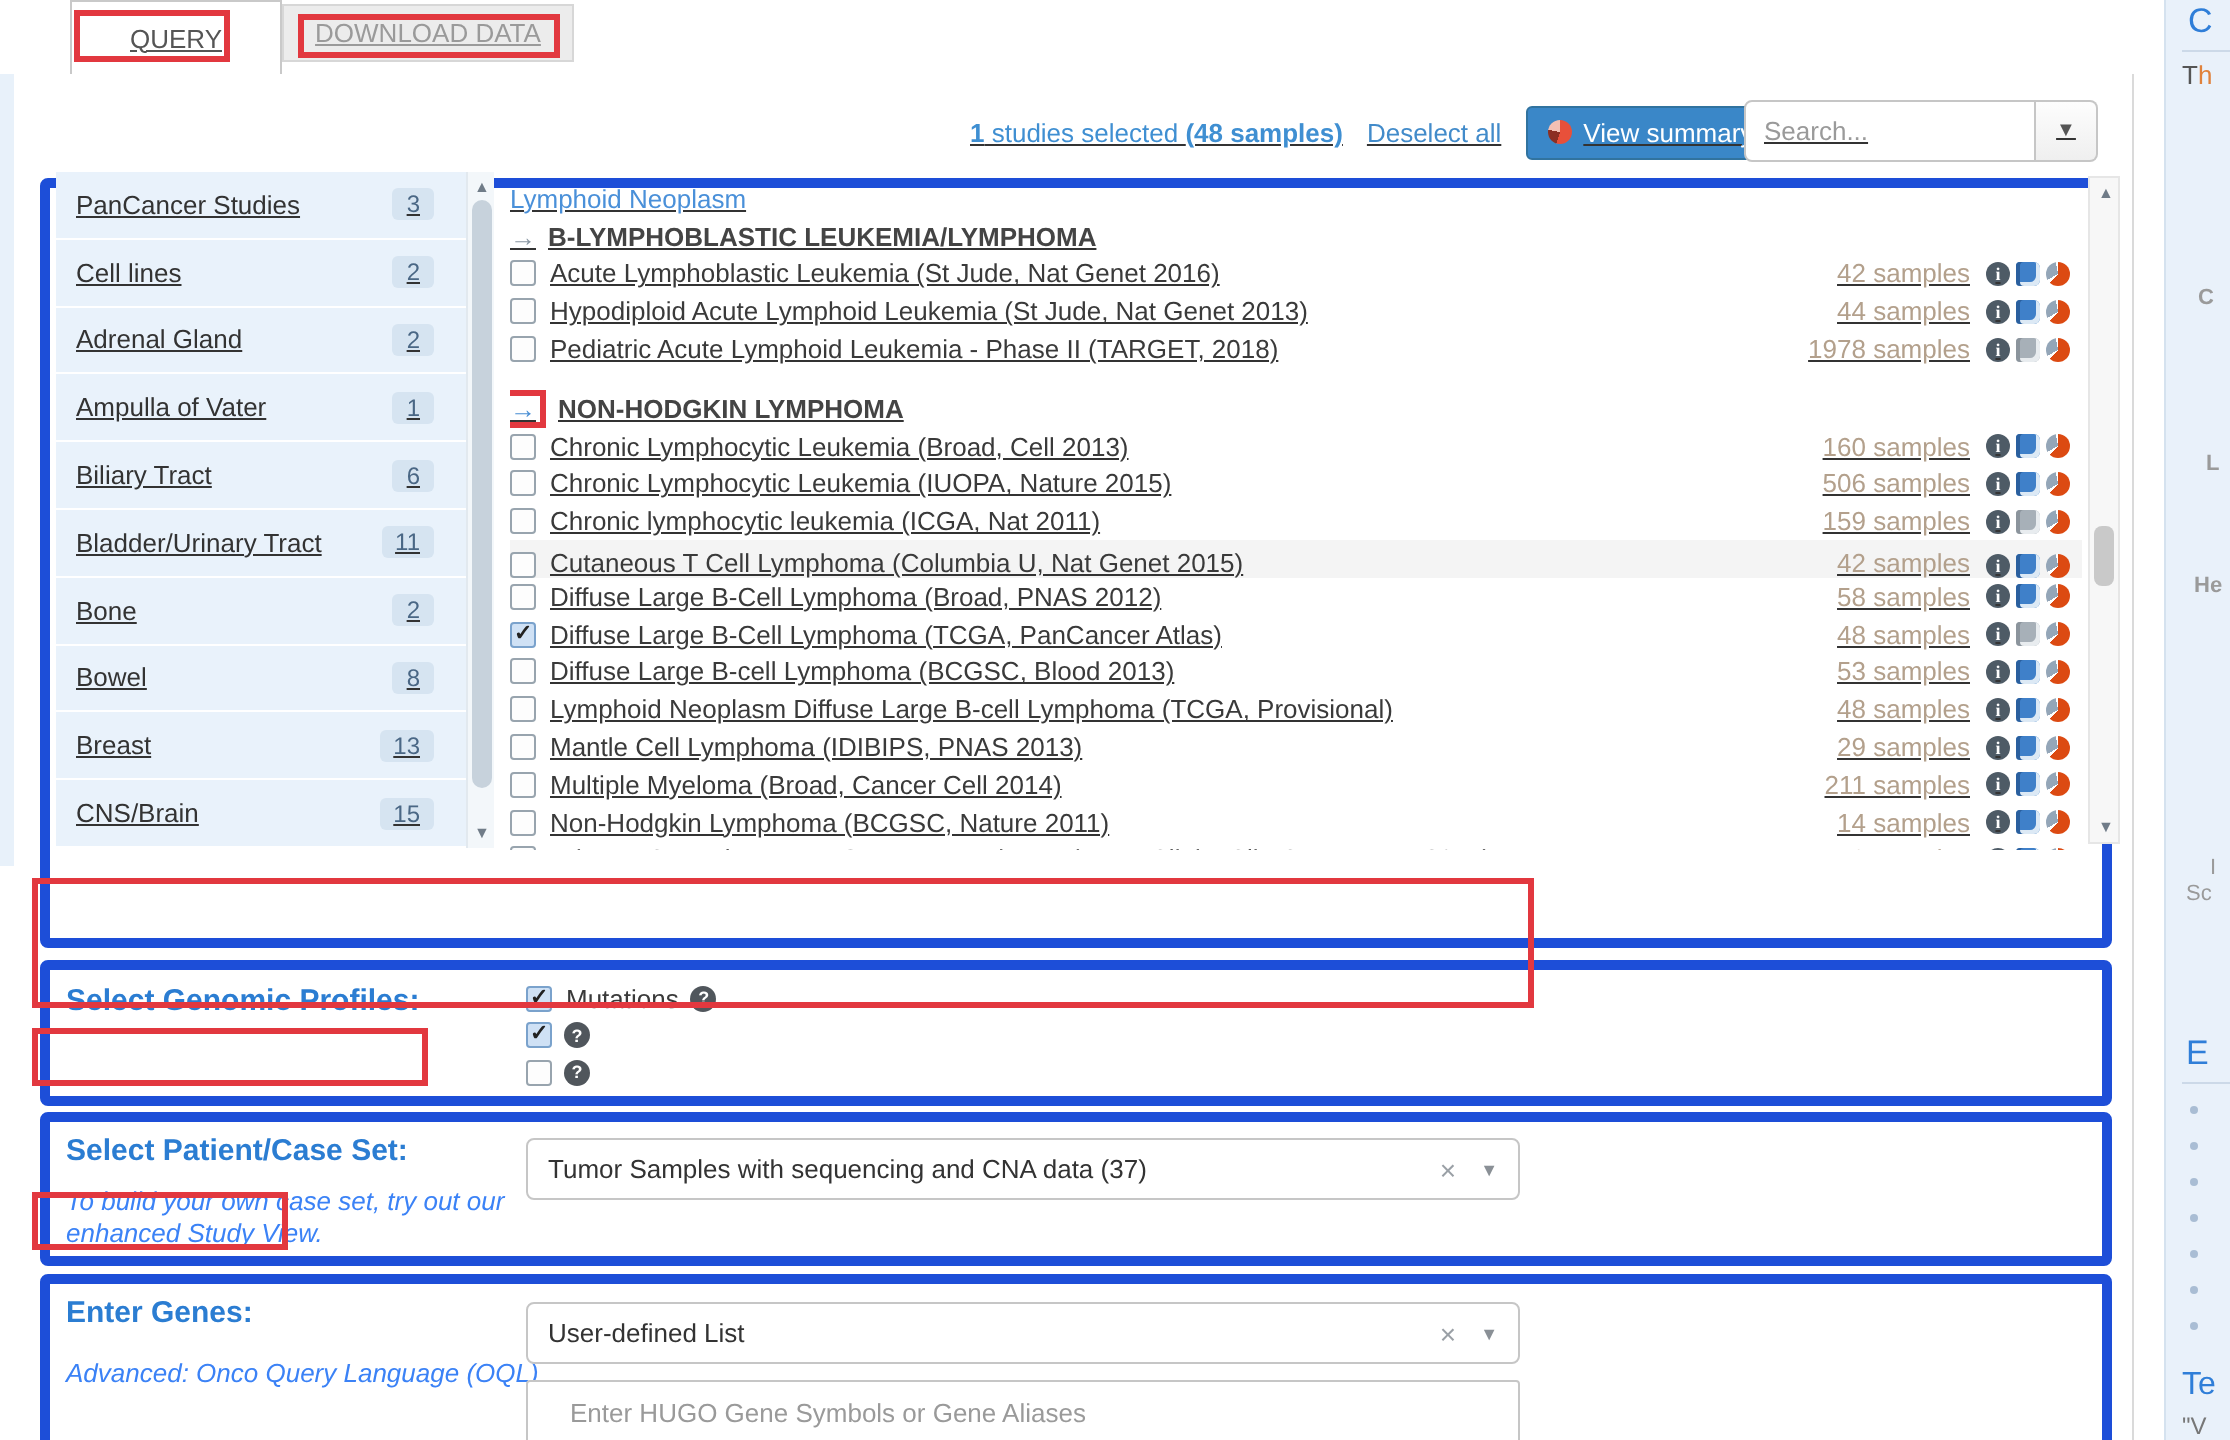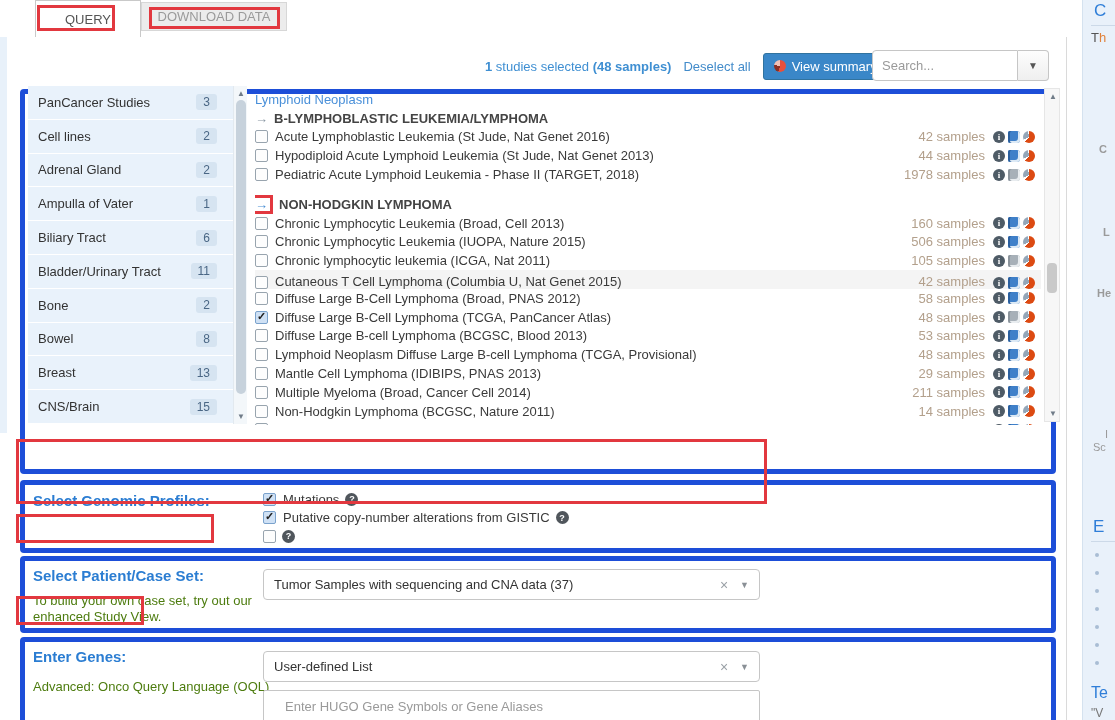--- a/index.html
+++ b/index.html
@@ -1,21 +1,21 @@
 <!DOCTYPE html>
 <html><head>
 <meta charset="utf-8">
 <style>
   * { box-sizing: border-box; }
   html,body { margin:0; padding:0; }
   body {
     width:1115px; height:720px; position:relative; overflow:hidden;
     background:#fff; font-family:"Liberation Sans", sans-serif; font-size:13px; color:#333;
   }
-  .abs { position:absolute; }
+  .abs { position:absolute;text-decoration:underline; }
 
   
   .tab-query { left:35px; top:0; width:106px; height:37px; background:#fff;
     border:1px solid #c9c9c9; border-bottom:none; color:#555; font-size:13px;
     display:flex; align-items:center; justify-content:center; }
   .tab-download { left:141px; top:2px; width:146px; height:29px; background:#ececec;
     border:1px solid #d7d7d7; color:#9a9a9a; font-size:13px;
     display:flex; align-items:center; justify-content:center; }
 
   
@@ -89,21 +89,21 @@
 
   
   .profile-opts { position:absolute; left:238px; top:5px; }
   .p-row { height:18.6px; display:flex; align-items:center; }
   .p-label { margin-left:7px; color:#3a3a3a; }
   .qicon { width:13px; height:13px; border-radius:50%; background:#50565c; color:#fff;
     font-size:9px; font-weight:bold; display:flex; align-items:center; justify-content:center;
     margin-left:6px; cursor:pointer; }
 
   
-  .help-link { position:absolute; color:#4d7c0f; }
+  .help-link { position:absolute; color:#3b82f6;font-style:italic; }
   .fake-select { position:absolute; left:238px; width:497px; height:31px; border:1px solid #c6c6c6;
     border-radius:4px; background:#fff; display:flex; align-items:center; padding:0 10px; cursor:pointer; }
   .fs-value { flex:1; color:#333; }
   .fs-clear { color:#9aa0a6; font-size:14px; margin-right:12px; cursor:pointer; }
   .fs-caret { color:#8a9096; font-size:9px; cursor:pointer; }
   .gene-textarea { position:absolute; left:238px; top:48px; width:497px; height:76px;
     border:1px solid #c6c6c6; border-radius:2px; resize:none; padding:8px 21px; font-size:13px;
     font-family:"Liberation Sans", sans-serif; color:#333; }
   .gene-textarea::placeholder { color:#9a9a9a; }
   .resize-grip { position:absolute; left:723px; top:112px; width:10px; height:10px;
@@ -262,21 +262,21 @@
       <span class="spacer"></span>
       <span class="s-samples">506 samples</span>
       <span class="ic info">i</span>
       <span class="ic book"></span>
       <span class="ic pie"></span>
     </div>
     <div class="s-line s-row">
       <span class="cb"></span>
       <span class="s-name">Chronic lymphocytic leukemia (ICGA, Nat 2011)</span>
       <span class="spacer"></span>
-      <span class="s-samples">105 samples</span>
+      <span class="s-samples">159 samples</span>
       <span class="ic info">i</span>
       <span class="ic book gray"></span>
       <span class="ic pie"></span>
     </div>
     <div class="s-line s-row hl">
       <span class="cb"></span>
       <span class="s-name">Cutaneous T Cell Lymphoma (Columbia U, Nat Genet 2015)</span>
       <span class="spacer"></span>
       <span class="s-samples">42 samples</span>
       <span class="ic info">i</span>
@@ -365,21 +365,20 @@
 <div class="panel" style="left:20px;top:436px;width:1036px;height:73px;">
   <div class="sec-heading" style="left:8px;top:7px;">Select Genomic Profiles:</div>
   <div class="profile-opts">
       <div class="p-row">
         <span class="cb checked"></span>
         <span class="p-label">Mutations</span>
         <span class="qicon">?</span>
       </div>
       <div class="p-row">
         <span class="cb checked"></span>
-        <span class="p-label">Putative copy-number alterations from GISTIC</span>
         <span class="qicon">?</span>
       </div>
       <div class="p-row">
         <span class="cb"></span>
         <span class="qicon">?</span>
       </div>
     </div>
 </div>
 <div class="abs redbox" style="left:16px;top:439px;width:751px;height:65px;"></div>
 

